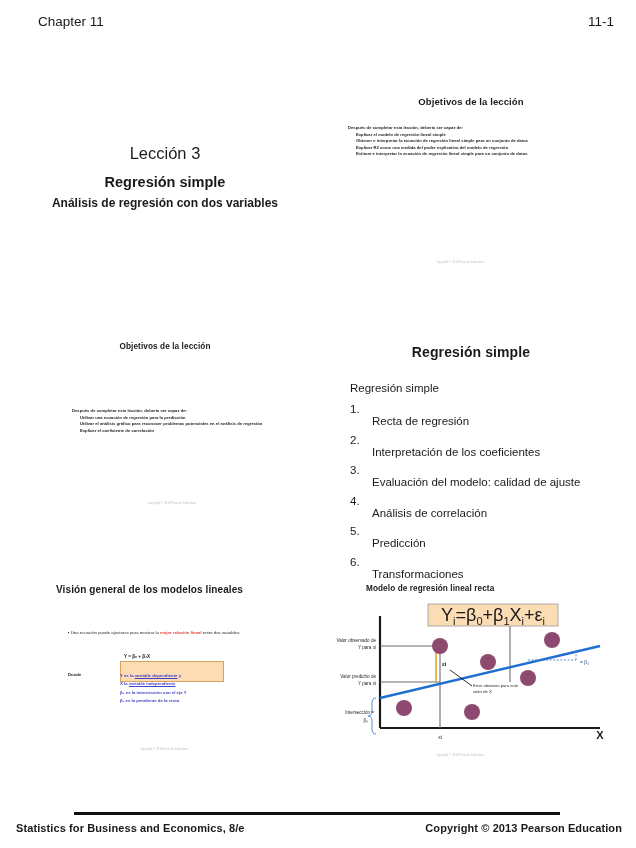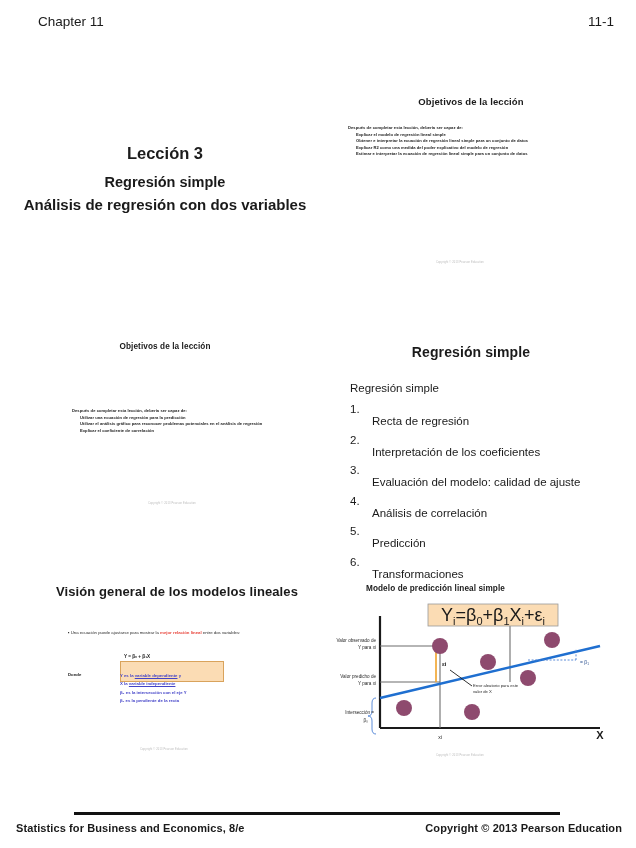--- a/index.html
+++ b/index.html
@@ -26,25 +26,25 @@
 
   
   .slide { position: absolute; }
   .s-title { font-weight: bold; letter-spacing: .1px; }
   .copyr { position: absolute; font-size: 2.6px; color: #b9b9b9; white-space: nowrap;
            letter-spacing: .15px; }
 
   
   #slide1 { left: 20px;  top: 88px;  width: 290px; height: 190px; }
   #slide1 .t1 { position:absolute; left: 0; top: 56px; width: 290px; text-align: center;
-                font-size: 16.5px; color:#1c1c1c;font-weight:bold; }
+                font-size: 16.5px; color:#1c1c1c; }
   #slide1 .t2 { position:absolute; left: 0; top: 86px; width: 290px; text-align: center;
                 font-size: 14.5px; font-weight: bold; }
   #slide1 .t3 { position:absolute; left: 0; top: 108px; width: 290px; text-align: center;
-                font-size: 15px; font-weight: bold; }
+                font-size: 12px; font-weight: bold; }
 
   
   #slide2 { left: 326px; top: 88px; width: 290px; height: 190px; }
   #slide2 .s-title { position:absolute; left:0; top:8px; width:290px; text-align:center;
                      font-size: 9.5px; }
   .obj-lead { position: absolute; font-size: 4.1px; font-weight: bold; letter-spacing: .05px; }
   .obj-list { position: absolute; font-size: 4.1px; font-weight: bold; line-height: 1.55;
               letter-spacing: .05px; }
   .obj-list div { margin: 0; }
   #slide2 .obj-lead { left: 22px; top: 37px; }
@@ -64,21 +64,21 @@
   #slide4 .s-title { position:absolute; left:0; top:14px; width:290px; text-align:center;
                      font-size: 14px; }
   .rs-lead { position: absolute; left: 24px; top: 52px; font-size: 11.5px; }
   .rs-ol { position: absolute; left: 24px; top: 72px; width: 250px; font-size: 11.5px; }
   .rs-item { display: flex; margin-bottom: 4.5px; line-height: 1.22; }
   .rs-num { width: 22px; flex: none; }
   .rs-txt { flex: 1; margin-top: 12px; }
 
   
   #slide5 { left: 20px; top: 572px; width: 290px; height: 200px; }
-  #slide5 .s-title { position:absolute; left: 36px; top: 12px; font-size: 13px; }
+  #slide5 .s-title { position:absolute; left: 36px; top: 12px; font-size: 10px; }
   .vg-body { position: absolute; left: 48px; top: 58px; width: 230px;
              font-size: 4.3px; line-height: 1.6; color:#2a2a2a; }
   .vg-bullet { font-weight: bold; }
   .vg-red { color: #e8453c; font-weight: bold; }
   .vg-eq { position: absolute; left: 104px; top: 82px; font-size: 4.6px; font-weight: bold; }
   .vg-donde { position: absolute; left: 48px; top: 100px; font-size: 4.3px; font-weight: bold;}
   .vg-hl { position: absolute; left: 100px; top: 89px; width: 104px; height: 21px;
            background: #fbdcb4; border: .6px solid #d9a35c; }
   .vg-defs { position: absolute; left: 100px; top: 100px; width: 190px;
              font-size: 4.3px; line-height: 1.95; color: #4343c8; font-weight: bold; }
@@ -176,21 +176,21 @@
       <div><span>Y es la </span><span class="u">variable dependiente</span><span> y</span></div>
       <div><span>X la </span><span class="u">variable independiente</span></div>
       <div>β₀ es la intersección con el eje Y</div>
       <div>β₁ es la pendiente de la recta</div>
     </div>
 
     <div class="copyr">Copyright © 2013 Pearson Education</div>
   </div>
 
   <div class="slide" id="slide6">
-    <div class="s-title">Modelo de predicción lineal simple</div>
+    <div class="s-title">Modelo de regresión lineal recta</div>
 
     <div class="chart-wrap">
       <svg viewBox="0 0 284 150" width="284" height="150">
 
         <line x1="48" y1="14" x2="48" y2="126" stroke="#1a1a1a" stroke-width="2.2"></line>
         <line x1="48" y1="126" x2="268" y2="126" stroke="#1a1a1a" stroke-width="2.2"></line>
 
         <line x1="48" y1="44" x2="108" y2="44" stroke="#6d6d6d" stroke-width="1.1"></line>
         <line x1="48" y1="80" x2="108" y2="80" stroke="#6d6d6d" stroke-width="1.1"></line>
 

